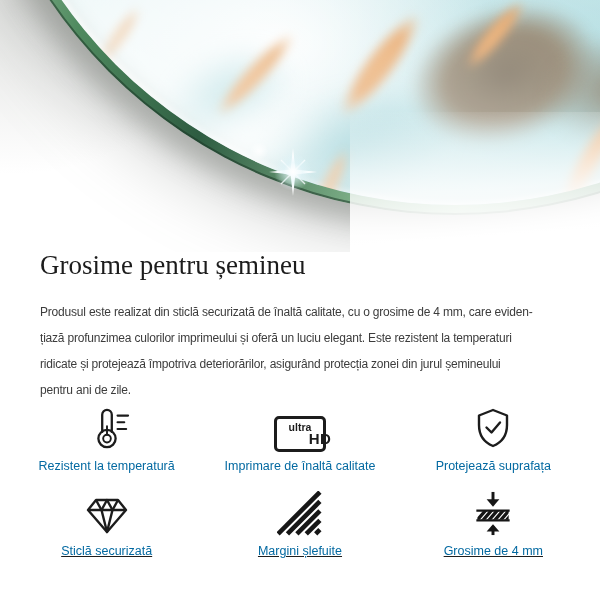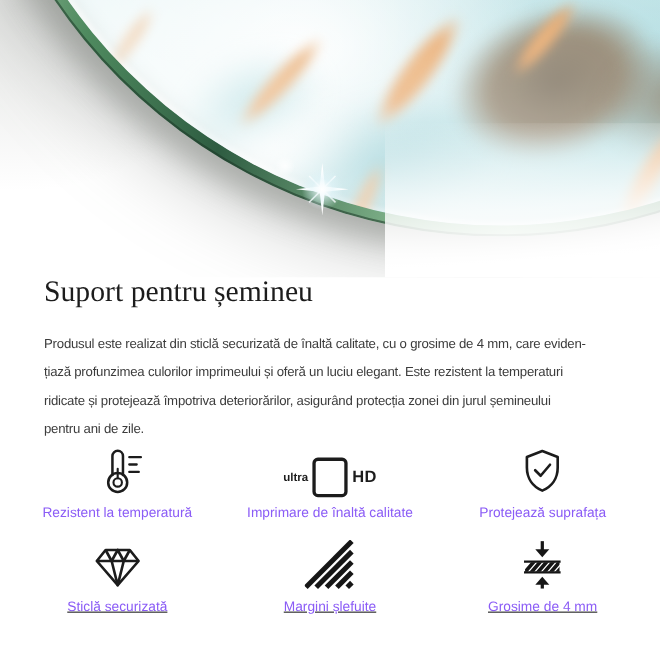--- a/index.html
+++ b/index.html
@@ -55,23 +55,23 @@
          font-weight:400;font-size:27px;line-height:35px;color:#1c1c1c;}
   .title span{display:block;}
   .desc{position:absolute;left:40px;top:299px;font-size:12px;letter-spacing:-0.2px;
         line-height:26px;color:#3c3c3c;white-space:nowrap;}
 
   
   .feat-row{position:absolute;left:10px;right:10px;display:flex;}
   .row1{top:404px;} .row2{top:489px;text-decoration:underline;}
   .feat{flex:1;display:flex;flex-direction:column;align-items:center;}
   .icon-box{height:48px;display:flex;align-items:flex-end;justify-content:center;margin-bottom:7px;}
-  .feat-label{font-size:12.5px;color:#8b5cf6;line-height:14px;}
+  .feat-label{font-size:12.5px;color:#0369a1;line-height:14px;}
   .ico{stroke:#1c1c1c;fill:none;stroke-width:2.4;}
-  .uhd{width:32px;height:36px;border:3px solid #1c1c1c;border-radius:5px;display:flex;
+  .uhd{width:52px;height:36px;border:3px solid #1c1c1c;border-radius:5px;display:flex;flex-direction:column;
        align-items:center;justify-content:center;box-sizing:border-box;}
   .uhd .t1{font-size:10.5px;font-weight:700;line-height:10px;color:#1c1c1c;}
   .uhd .t2{font-size:15px;font-weight:800;line-height:14px;color:#1c1c1c;letter-spacing:.3px;margin-left:40px;}
 </style>
 </head>
 <body>
 
 <div class="page">
 
   <div class="hero">
@@ -96,21 +96,21 @@
     <div class="sparkle">
       <div class="sparkle-glow"></div>
       <svg width="54" height="54" viewBox="0 0 54 54">
         <path d="M27 3 L29.4 24.6 L51 27 L29.4 29.4 L27 51 L24.6 29.4 L3 27 L24.6 24.6 Z" fill="#ffffff"></path>
         <path d="M15 15 L39 39 M39 15 L15 39" stroke="rgba(255,255,255,.8)" stroke-width="1.4"></path>
       </svg>
     </div>
   </div>
 
   <h1 class="title">
-    <span>Suport pentru șemineu</span>
+    <span>Grosime pentru șemineu</span>
   </h1>
 
   <div class="desc">
     <div>Produsul este realizat din sticlă securizată de înaltă calitate, cu o grosime de 4 mm, care eviden-</div>
     <div>țiază profunzimea culorilor imprimeului și oferă un luciu elegant. Este rezistent la temperaturi</div>
     <div>ridicate și protejează împotriva deteriorărilor, asigurând protecția zonei din jurul șemineului</div>
     <div>pentru ani de zile.</div>
   </div>
 
   <div class="feat-row row1">

